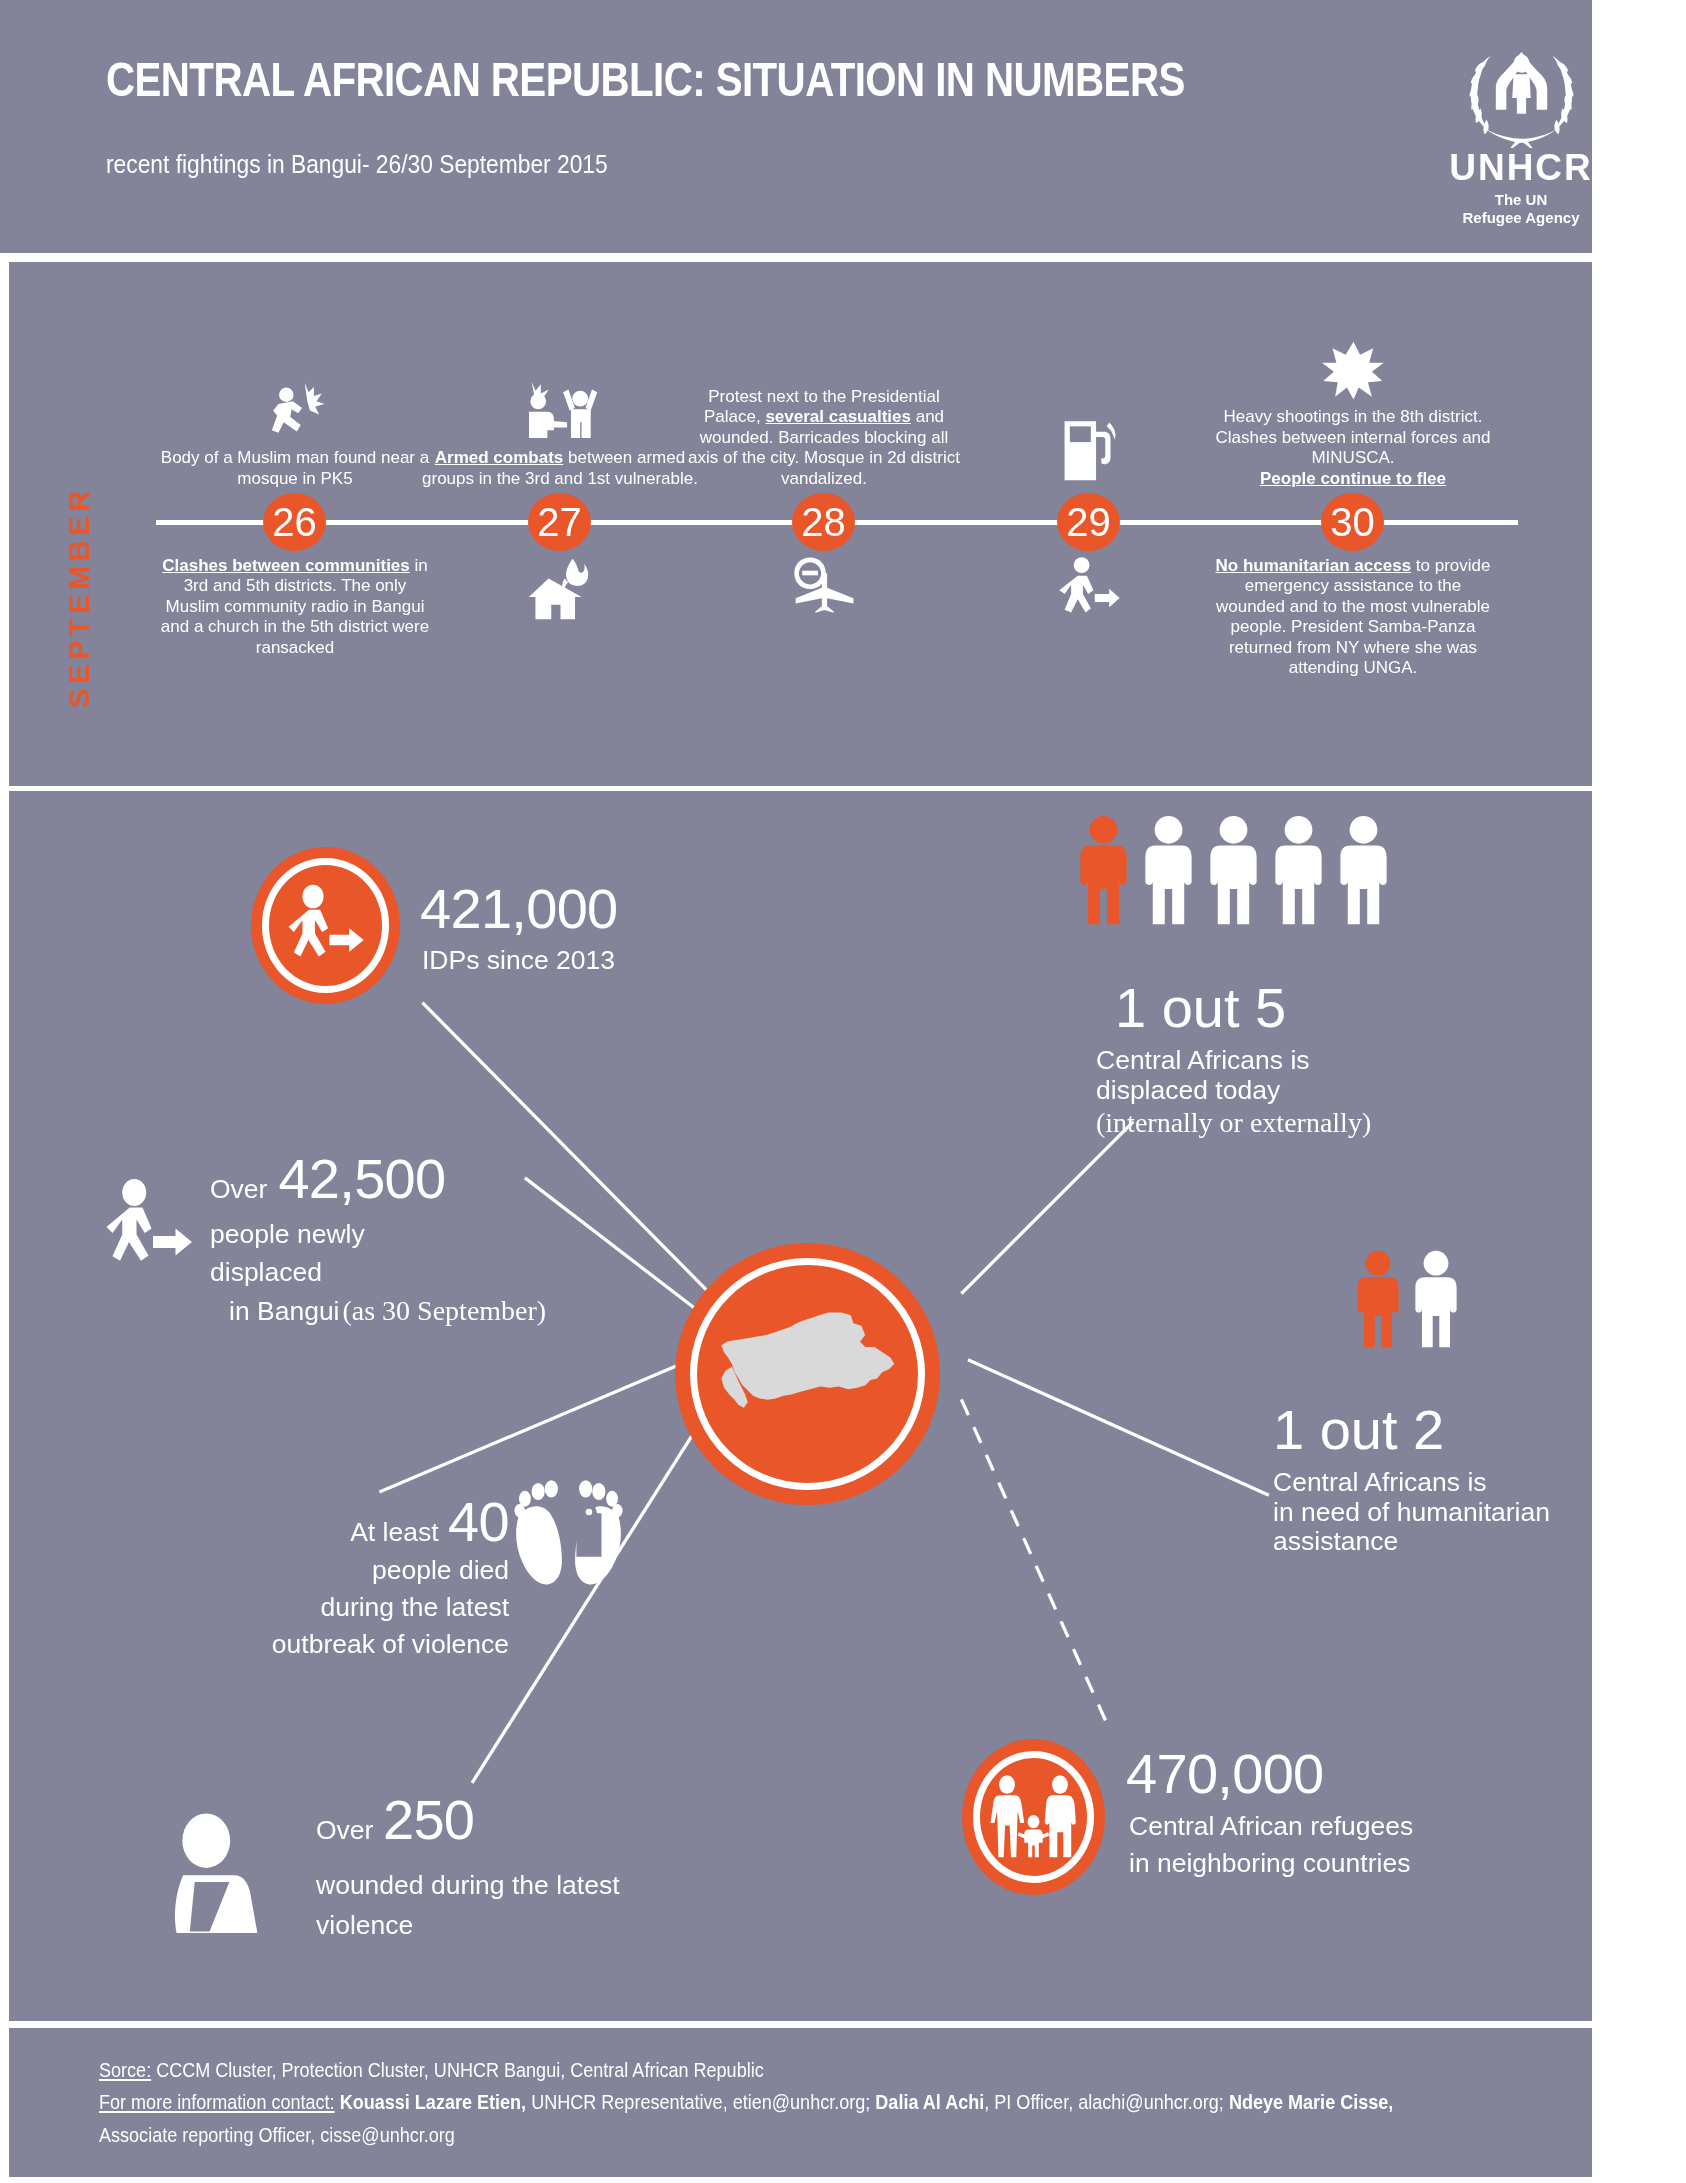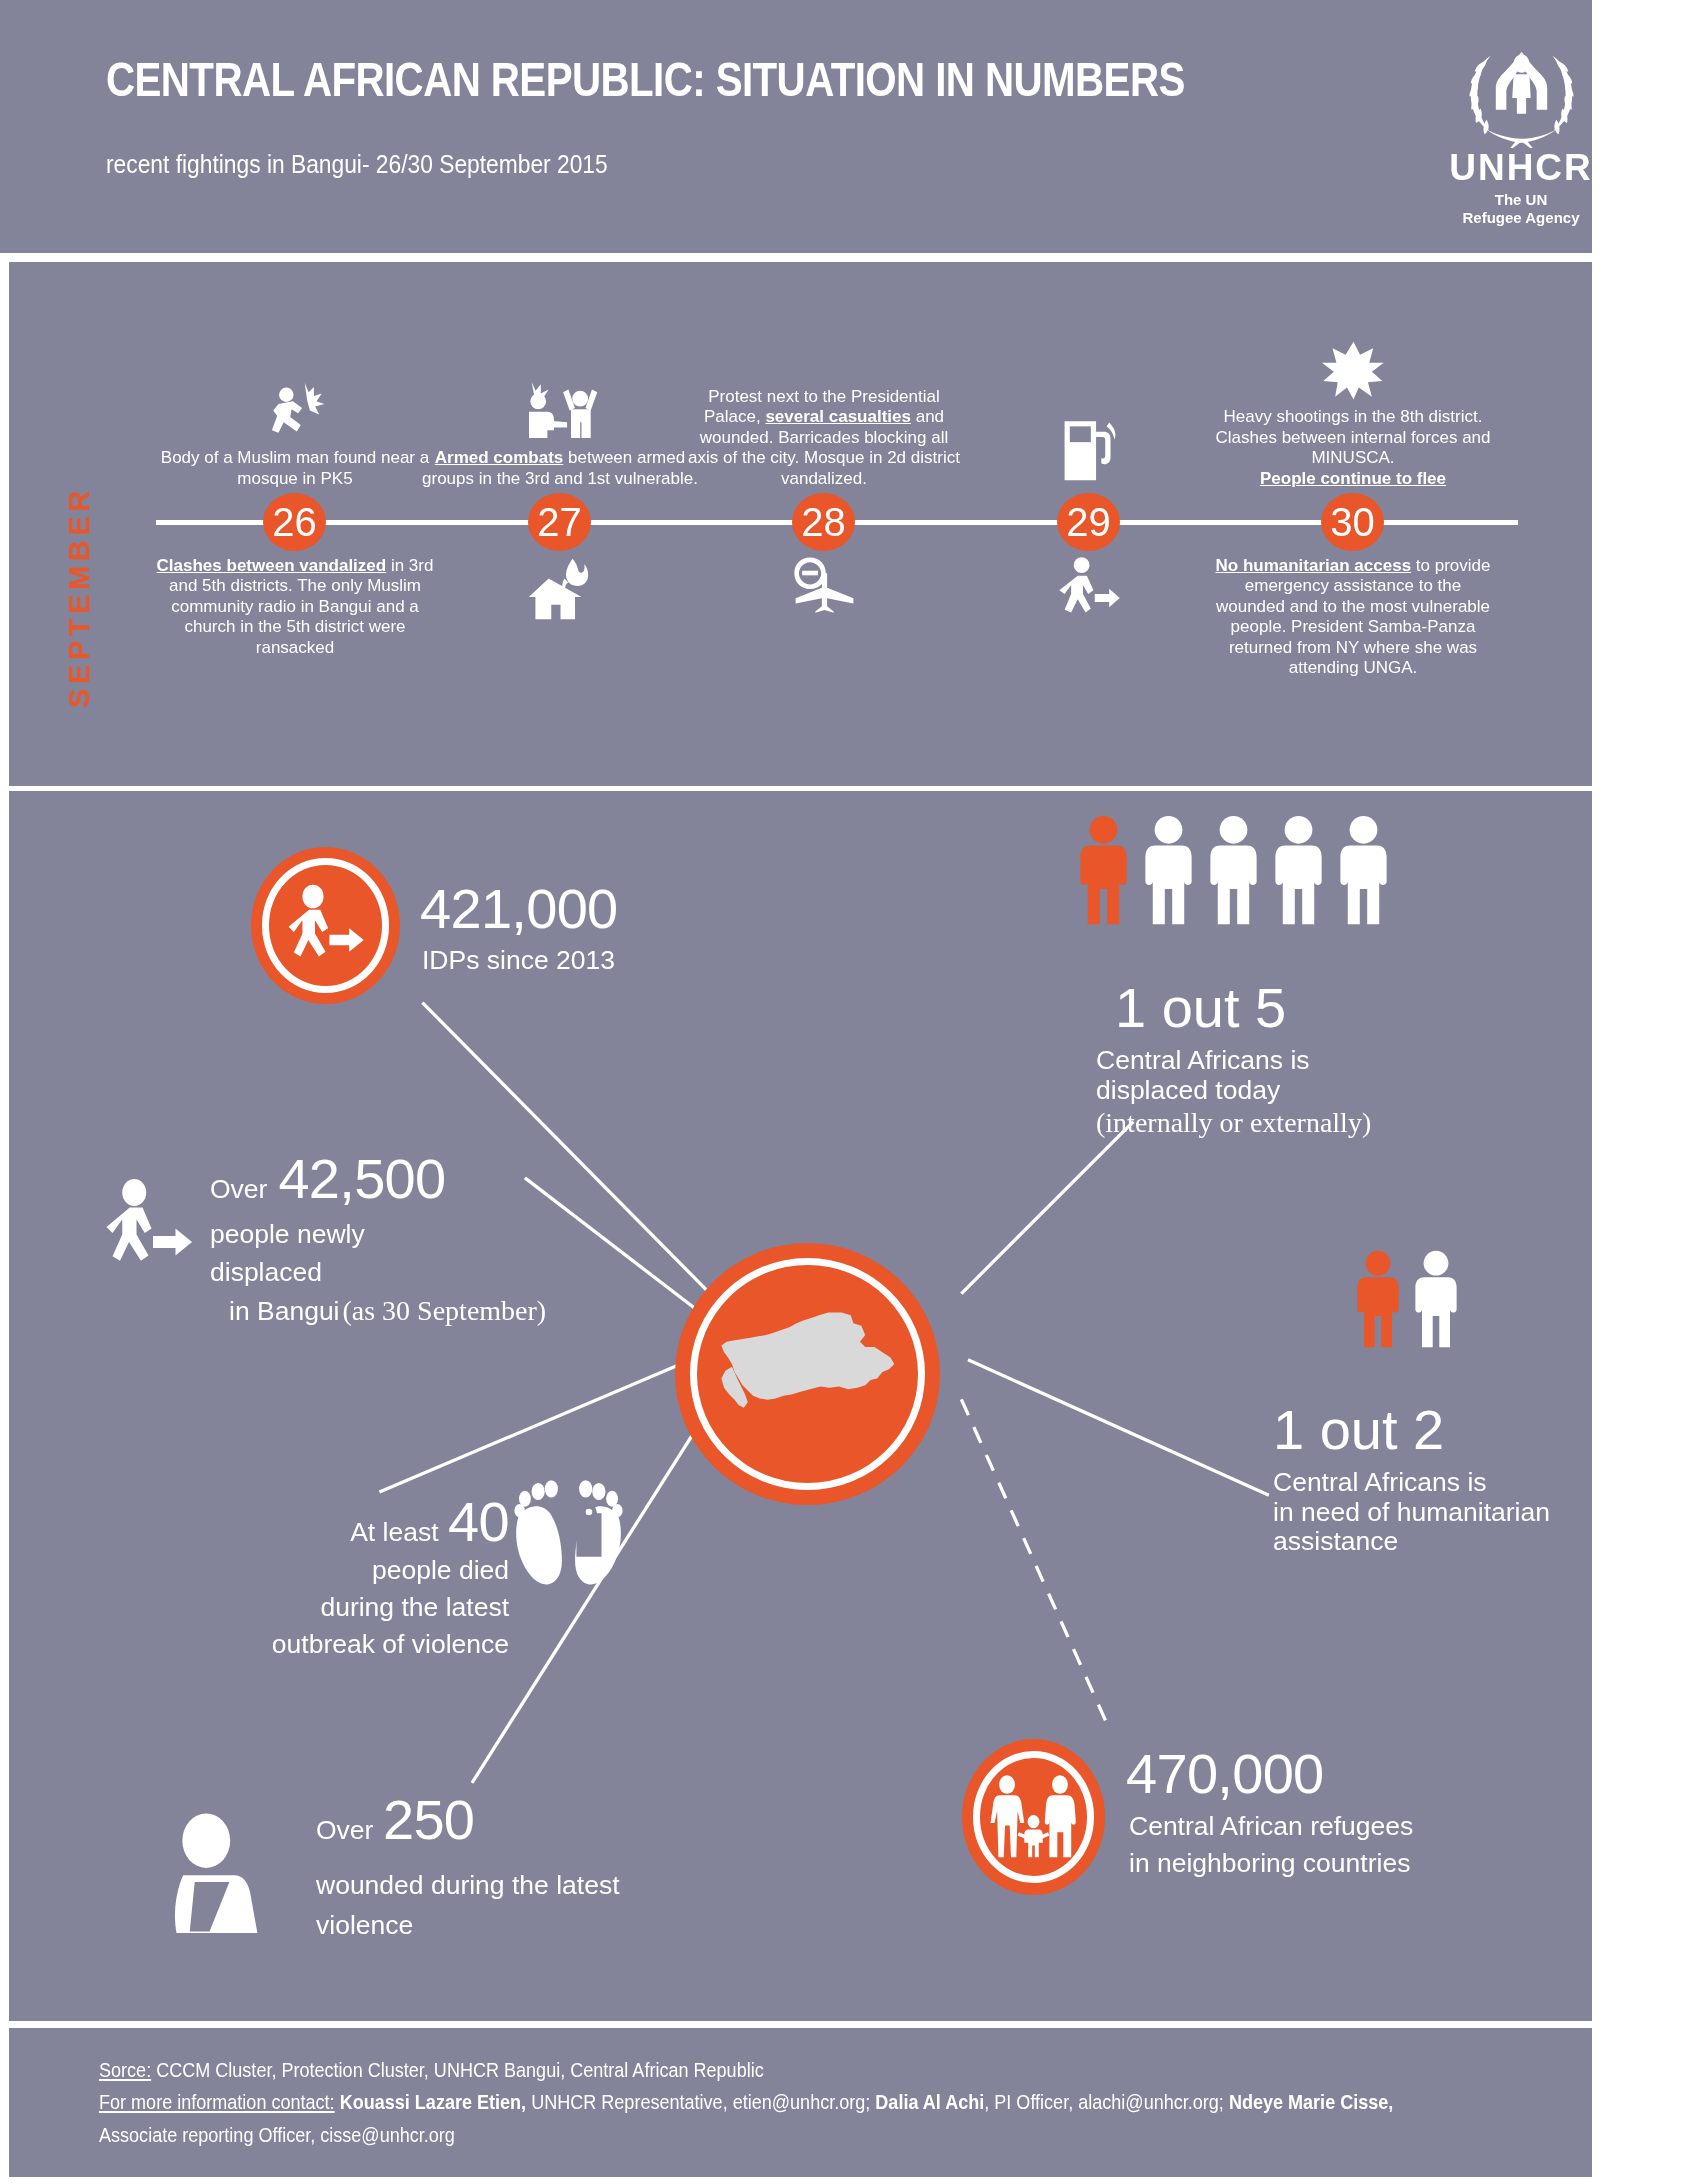--- a/index.html
+++ b/index.html
@@ -174,21 +174,21 @@
                 <path d="M22 38 L44 34 L58 44 L52 52 L42 46 L40 58 L56 70 L50 80 L30 66 L22 82 L12 78 L20 56 L14 48 Z"></path>
                 <path d="M62 6 L68 20 L76 12 L76 26 L88 22 L80 34 L92 38 L78 42 L84 54 L70 48 L66 34 Z"></path>
               </g>
             </svg></span>
           <div class="tl-text"><span>Body of a Muslim man found near a mosque in PK5</span></div>
         </div>
       </div>
       <div class="tl-node" style="left: 263px; top: 493px;">26</div>
       <div class="tl-col" style="left: 156px; top: 556px;">
         <div class="tl-below">
-          <div class="tl-text"><span class="hl">Clashes between vandalized</span><span> in 3rd and 5th districts. The only Muslim community radio in Bangui and a church in the 5th district were ransacked</span></div>
+          <div class="tl-text"><span class="hl">Clashes between communities</span><span> in 3rd and 5th districts. The only Muslim community radio in Bangui and a church in the 5th district were ransacked</span></div>
         </div>
       </div>
       <div class="tl-col" style="left: 421px; top: 301px; height: 188px;">
         <div class="tl-above">
           <span class="tl-icon"><svg width="85" height="63" viewBox="0 0 128 96">
               <g fill="#ffffff">
                 <circle cx="30" cy="34" r="12"></circle>
                 <path d="M16 50 L44 50 C52 50 54 56 54 62 L54 78 L44 78 L44 90 L16 90 L16 62 Z"></path>
                 <path d="M52 64 L74 66 L74 74 L52 74 Z"></path>
                 <path d="M20 4 L26 18 L34 8 L34 22 L46 16 L38 28 L24 26 Z"></path>

